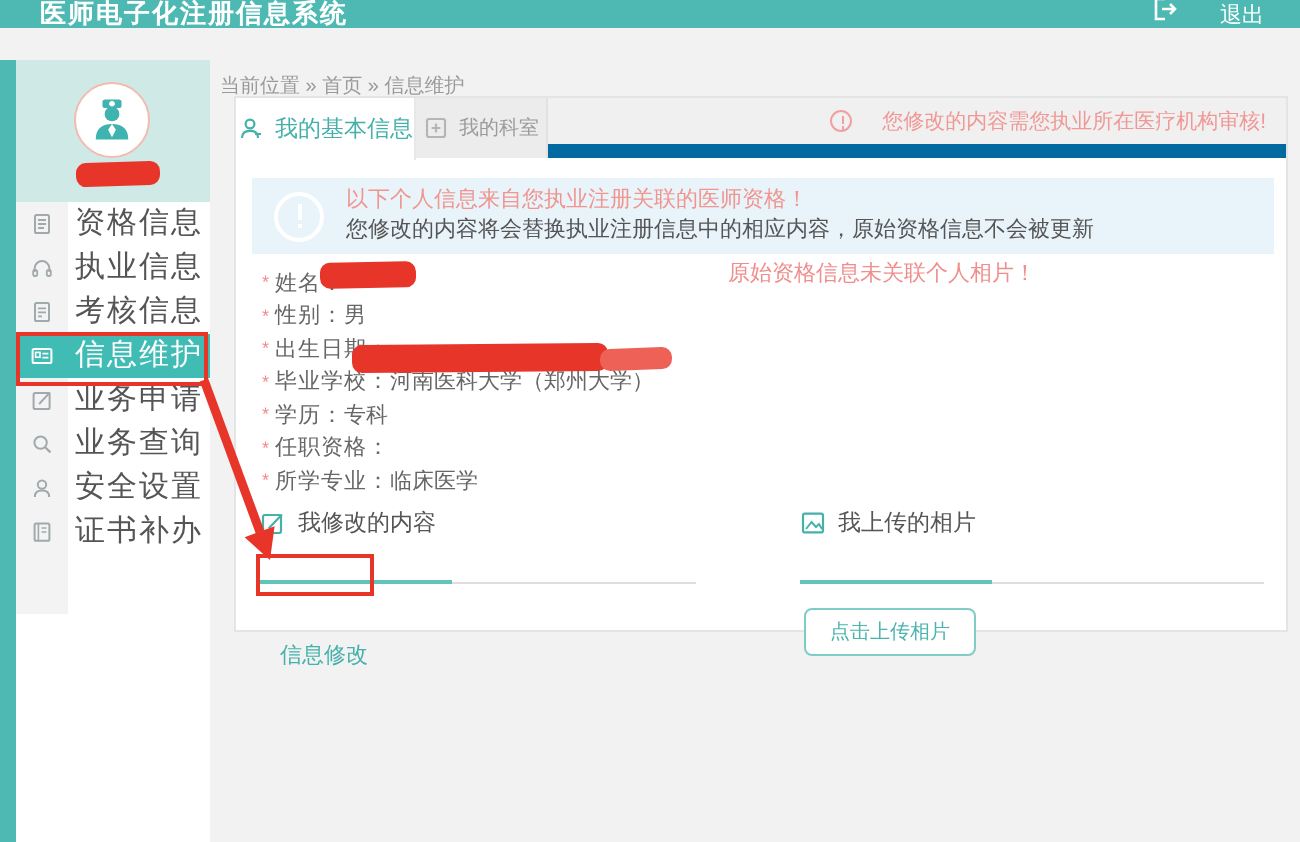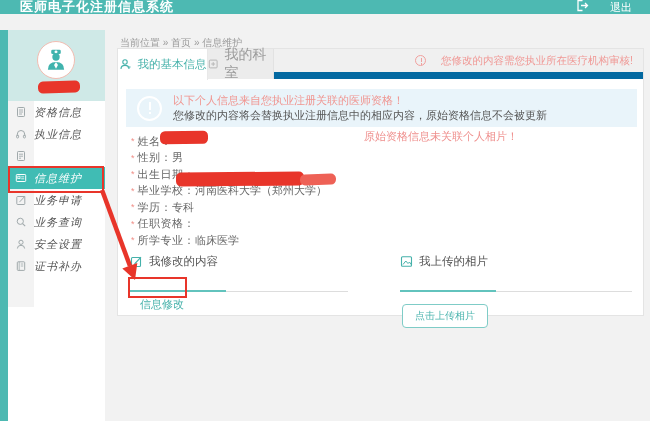--- a/index.html
+++ b/index.html
@@ -23,40 +23,40 @@
   .icon-col-bg { position:absolute; left:8px; top:71px; width:26px; height:206px; background:#f3f3f3; }
   .profile { position:absolute; left:8px; top:0; width:97px; height:71px; background:#cfe9e7; }
   .avatar {
     position:absolute; left:29px; top:11px; width:38px; height:38px;
     background:#fff; border:1px solid #f2bcb1; border-radius:50%;
     display:flex; align-items:center; justify-content:center;
   }
   .menu { position:absolute; left:8px; top:71px; width:97px; }
   .menu-item { height:22px; display:flex; cursor:pointer; }
   .mi-icon { width:26px; display:flex; align-items:center; justify-content:center; }
-  .mi-label { flex:1; text-align:left; font-size:11px; color:#555; line-height:22px; letter-spacing:1px;font-style:italic; }
+  .mi-label { flex:1; text-align:center; font-size:15px; color:#555; line-height:22px; letter-spacing:1px; }
   .menu-item.sel { background:#40bcb4; }
   .menu-item.sel .mi-label { color:#fff; }
   
   .main { position:absolute; left:105px; top:30px; width:545px; height:391px; background:#f2f2f2; }
-  .breadcrumb { position:absolute; left:15px; top:6px; font-size:10px; color:#9a9a9a; }
+  .breadcrumb { position:absolute; left:5px; top:6px; font-size:10px; color:#9a9a9a; }
   .card {
     position:absolute; left:12px; top:18px; width:527px; height:268px;
     background:#fff; border:1px solid #e4e4e4;
   }
   .tabbar {
     position:absolute; left:0; top:0; width:100%; height:30px;
     background:#f0f0f0; border-bottom:7px solid #0369a1; display:flex;
   }
   .tab { display:flex; align-items:center; justify-content:center; gap:6px; cursor:pointer; height:30px; }
   .tab-active {
     width:90px; background:#fff; color:#45b1aa; font-size:11.5px;
     border-right:1px solid #e8e8e8; position:relative; z-index:1; margin-bottom:-1px; height:31px;
   }
-  .tab-inactive { width:66px; background:#ececec; color:#9b9b9b; font-size:14px; border-right:1px solid #e2e2e2; }
+  .tab-inactive { width:66px; background:#ececec; color:#9b9b9b; font-size:10px; border-right:1px solid #e2e2e2; }
   .tab-warning { margin-left:auto; display:flex; align-items:center; gap:15px; padding-right:10px; color:#f09895; font-size:10.5px; }
   .warn-circle {
     width:11px; height:11px; border:1px solid #f0a09e; border-radius:50%;
     position:relative; flex:0 0 auto;
   }
   .warn-circle::before { content:""; position:absolute; left:4.5px; top:2px; width:1.5px; height:4px; background:#f0a09e; }
   .warn-circle::after  { content:""; position:absolute; left:4.5px; top:7px; width:1.5px; height:1.5px; background:#f0a09e; }
   .infobox {
     position:absolute; left:8px; top:40px; width:511px; height:38px;
     background:#e9f4fa; display:flex; align-items:center; gap:11px; padding-left:11px;
@@ -74,21 +74,21 @@
   
   .section { position:absolute; top:205px; }
   .sec-modified { left:12px; width:218px; }
   .sec-photos { left:282px; width:232px; }
   .sec-head {
     display:flex; align-items:center; gap:6px; padding-bottom:22px;
     border-bottom:1px solid #ddd; position:relative;
   }
   .sec-head::after { content:""; position:absolute; left:0; bottom:-1px; width:96px; height:2px; background:#62c3bd; }
   .sec-title { font-size:11.5px; color:#555; }
-  .sec-link { display:inline-block; margin:5px 0 0 10px; color:#45b1aa; font-size:11px; cursor:pointer; }
+  .sec-link { display:inline-block; margin:28px 0 0 10px; color:#45b1aa; font-size:11px; cursor:pointer; }
   .upload-btn {
     display:inline-block; margin:12px 0 0 2px; background:#fff;
     border:1px solid #7fccc7; border-radius:4px; color:#4ab4ae;
     font-size:10px; padding:4px 12px; cursor:pointer;
     font-family:"Liberation Sans","DejaVu Sans",sans-serif;
   }
   
   .annot { position:absolute; z-index:6; pointer-events:none; }
   .annot-box { border:2px solid #e8352a; }
   .box-menu { left:8px; top:166px; width:96px; height:27px; }
@@ -151,20 +151,21 @@
       </span>
       <span class="mi-label">执业信息</span>
     </div>
     <div class="menu-item">
       <span class="mi-icon">
         <svg width="12" height="12" viewBox="0 0 12 12">
             <rect x="2.5" y="1.5" width="7" height="9" rx="0.8" fill="none" stroke="#a0a9ab" stroke-width="1"></rect>
             <path d="M4 4.2 H8 M4 6.2 H8 M4 8.2 H6" stroke="#a0a9ab" stroke-width="0.9"></path>
           </svg>
       </span>
+      <span class="mi-label">考核信息</span>
     </div>
     <div class="menu-item sel">
       <span class="mi-icon">
         <svg width="12" height="12" viewBox="0 0 12 12">
             <rect x="1.3" y="2.5" width="9.4" height="7" rx="0.8" fill="none" stroke="#fff" stroke-width="1"></rect>
             <rect x="2.8" y="4.2" width="2.2" height="2.4" fill="none" stroke="#fff" stroke-width="0.8"></rect>
             <path d="M6.2 4.8 H9.2 M6.2 6.8 H9.2" stroke="#fff" stroke-width="0.8"></path>
           </svg>
       </span>
       <span class="mi-label">信息维护</span>

